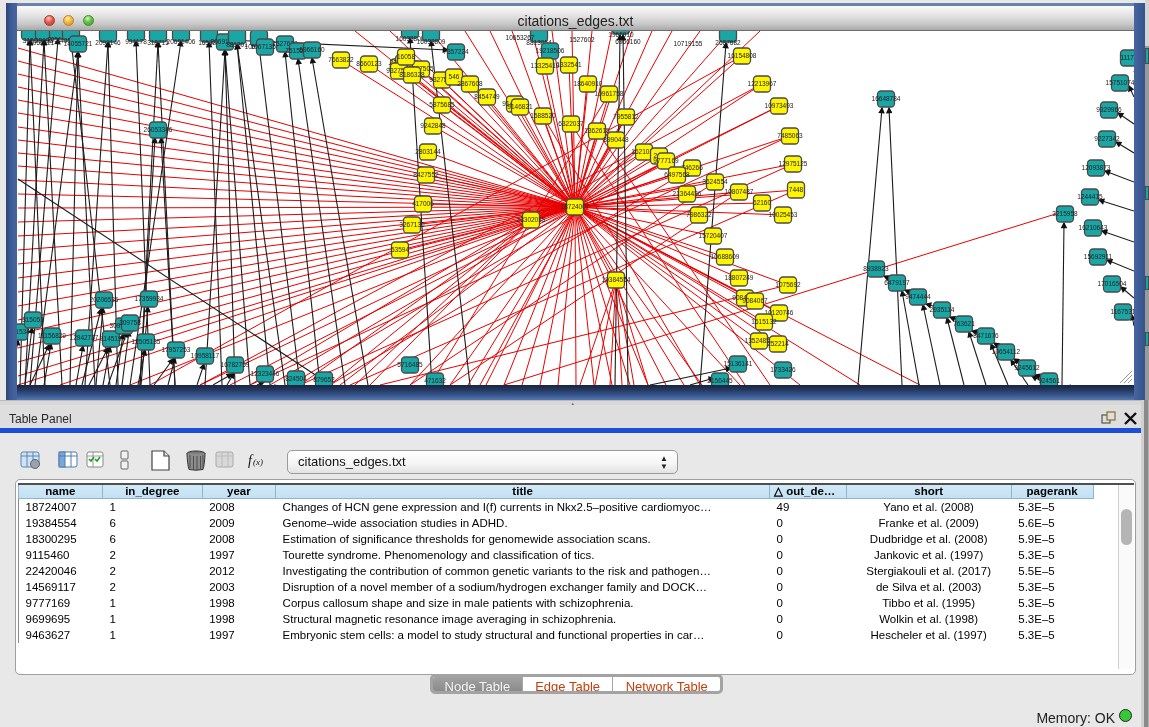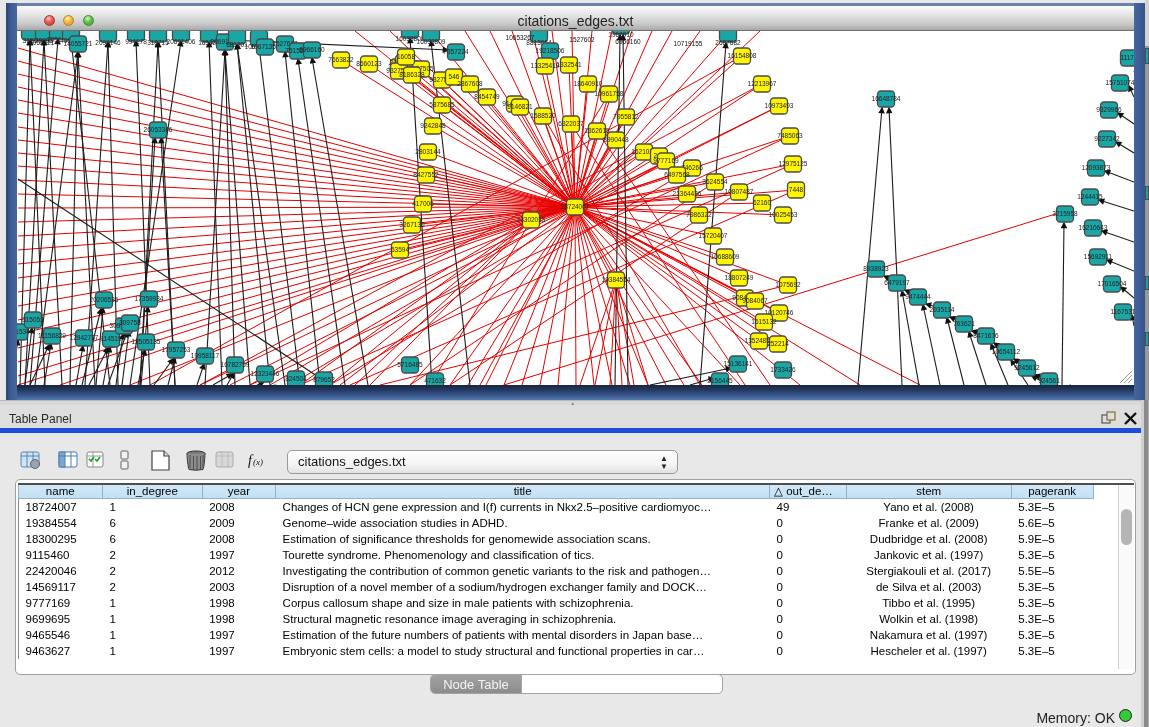--- a/index.html
+++ b/index.html
@@ -19,30 +19,30 @@
 #tp-head { position:absolute; left:0; top:405px; width:1149px; height:28px; background:#dedede; border-bottom:5px solid #1d4ed8;}
 #tp-head .t { position:absolute; left:9px; top:7px; font-size:12px; color:#2a2a2a; }
 #toolbar { position:absolute; left:0; top:433px; width:1149px; height:47px; background:#e8e8e8; }
 #combo { position:absolute; left:287px; top:17px; width:391px; height:24px; background:linear-gradient(180deg,#ffffff 0%,#f4f4f4 60%,#e2e2e2 100%);
   border:1px solid #9a9a9a; border-radius:5px; font-size:13px; color:#111; line-height:22px; padding-left:10px; }
 #combo .arr { position:absolute; right:9px; top:3.5px; font-size:8px; color:#222; line-height:8px; }
 #container { position:absolute; left:15px; top:479px; width:1121px; height:196px; background:#fff;
   border:1px solid #9f9f9f; border-radius:5px; overflow:hidden; }
 table { border-collapse:collapse; table-layout:fixed; width:1076px; margin-left:1.5px; margin-top:3px; font-size:11.5px; color:#000; }
 th { background:linear-gradient(180deg,#d2e9f8,#c2e0f2); border:1px solid #8fb4cd; border-top:1.5px solid #555;
-  font-weight:normal; font-size:11.5px; height:14px; padding:0; }
+  font-weight:bold; font-size:11.5px; height:14px; padding:0; }
 td { height:16px; padding:0 0 0 7px; overflow:hidden; white-space:nowrap; }
 td.c1 { border-left:1px solid #888; }
 .c1 { width:83.8px; } .c2 { width:98.8px;margin-left:36px; } .c3 { width:72.8px; } .c4 { width:489.8px; }
 .c5 { width:75.8px;margin-left:18px; } .c6 { width:163.8px; text-align:center; padding:0;} .c7 { width:81px; }
 #scrollbar { position:absolute; left:1118px; top:484px; width:16px; height:185px; background:#fafafa;
   border-left:1px solid #d0d0d0; }
 #thumb { position:absolute; left:1121px; top:509px; width:11px; height:36px; background:#b5b5b5; border-radius:6px; }
-#tabs { position:absolute; left:430px; top:674px; width:293px; height:20px; border:1px solid #a3a3a3;
-  border-radius:5px; background:#fff; display:flex; overflow:hidden; font-size:13px;flex-direction:column; }
+#tabs { position:absolute; left:430px; top:674px; width:293px; height:20px; border:3px solid #a3a3a3;
+  border-radius:5px; background:#fff; display:flex; overflow:hidden; font-size:13px; }
 #tabs div {  text-align:center; line-height:19px; color:#c2410c; border-right:1px solid #a8a8a8; }
 #tabs div:last-child { border-right:none; }
 #tabs .sel { background:linear-gradient(180deg,#a2a2a2,#8b8b8b); color:#f4f4f4; }
 #mem { position:absolute; right:34px; top:710px; font-size:14px; color:#222; }
 #memdot { position:absolute; left:1119px; top:709px; width:13px; height:13px; border-radius:50%;
   background:#35c93a; border:1.5px solid #222; }
 #rightedge { position:absolute; left:1141px; top:400px; width:8px; height:327px; background:linear-gradient(90deg,#d0d0d0 0%,#d0d0d0 37%,#8a8a8a 38%,#8a8a8a 88%,#b0b0b0 89%); }
 .sln { position:absolute; left:1145px; width:4px; background:#1ba6a6; border:1px solid #4a4a4a;}
 #divarrow { position:absolute; left:571px; top:400px; font-size:7px; color:#777; }
 </style></head>
@@ -628,21 +628,21 @@
 </div>
 <div id="container">
 <table>
 <tbody>
         <tr>
 <th class="c1">name</th>
           <th class="c2">in_degree</th>
           <th class="c3">year</th>
           <th class="c4">title</th>
 <th class="c5" style="text-align:left;padding-left:4px">△ out_de…</th>
-          <th class="c6">stem</th>
+          <th class="c6">short</th>
           <th class="c7">pagerank</th>
 </tr>
 <tr>
           <td class="c1">18724007</td>
           <td class="c2">1</td>
           <td class="c3">2008</td>
           <td class="c4">Changes of HCN gene expression and I(f) currents in Nkx2.5–positive cardiomyoc…</td>
           <td class="c5">49</td>
           <td class="c6">Yano et al. (2008)</td>
           <td class="c7">5.3E–5</td>
@@ -701,29 +701,20 @@
           <td class="c6">Tibbo et al. (1995)</td>
           <td class="c7">5.3E–5</td>
         </tr>
 <tr>
           <td class="c1">9699695</td>
           <td class="c2">1</td>
           <td class="c3">1998</td>
           <td class="c4">Structural magnetic resonance image averaging in schizophrenia.</td>
           <td class="c5">0</td>
           <td class="c6">Wolkin et al. (1998)</td>
-          <td class="c7">5.3E–5</td>
-        </tr>
-<tr>
-          <td class="c1">9465546</td>
-          <td class="c2">1</td>
-          <td class="c3">1997</td>
-          <td class="c4">Estimation of the future numbers of patients with mental disorders in Japan base…</td>
-          <td class="c5">0</td>
-          <td class="c6">Nakamura et al. (1997)</td>
           <td class="c7">5.3E–5</td>
         </tr>
 <tr>
           <td class="c1">9463627</td>
           <td class="c2">1</td>
           <td class="c3">1997</td>
           <td class="c4">Embryonic stem cells: a model to study structural and functional properties in car…</td>
           <td class="c5">0</td>
           <td class="c6">Hescheler et al. (1997)</td>
           <td class="c7">5.3E–5</td>

